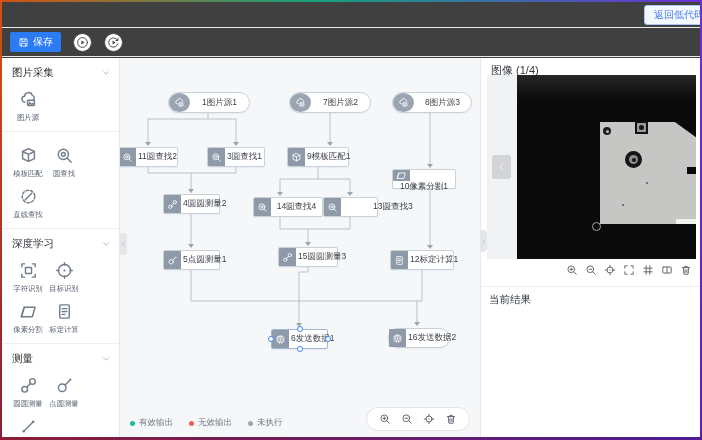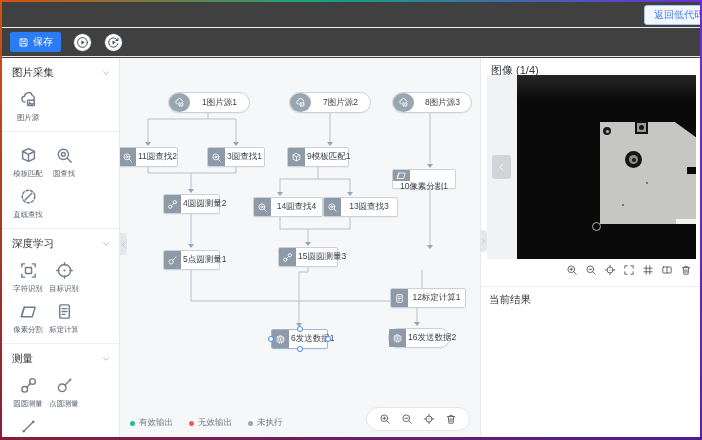--- a/index.html
+++ b/index.html
@@ -388,21 +388,21 @@
           <div class="node" style="left: 133px; top: 139px; width: 70px;">
             <span class="nicon">
               <svg viewBox="0 0 20 20" fill="none" stroke="currentColor" stroke-width="1.5" stroke-linecap="round" stroke-linejoin="round">
                 <circle cx="8.8" cy="8.8" r="5.4"></circle>
                 <circle cx="8.8" cy="8.8" r="2"></circle>
                 <path d="M13 13l4 4"></path>
               </svg>
             </span>
             <span class="nlabel">14圆查找4</span>
           </div>
-          <div class="node" style="left: 203px; top: 139px; width: 75px;">
+          <div class="node" style="left: 203px; top: 139px; width: 55px; gap: 30px;">
             <span class="nicon">
               <svg viewBox="0 0 20 20" fill="none" stroke="currentColor" stroke-width="1.5" stroke-linecap="round" stroke-linejoin="round">
                 <circle cx="8.8" cy="8.8" r="5.4"></circle>
                 <circle cx="8.8" cy="8.8" r="2"></circle>
                 <path d="M13 13l4 4"></path>
               </svg>
             </span>
             <span class="nlabel">13圆查找3</span>
           </div>
           <div class="node" style="left: 43px; top: 192px; width: 57px;">
@@ -418,21 +418,21 @@
           <div class="node" style="left: 158px; top: 189px; width: 60px;">
             <span class="nicon">
               <svg viewBox="0 0 20 20" fill="none" stroke="currentColor" stroke-width="1.5" stroke-linecap="round" stroke-linejoin="round">
                 <circle cx="6" cy="14" r="3"></circle>
                 <circle cx="14.2" cy="5.8" r="3"></circle>
                 <path d="M8.2 11.8l3.8-3.8"></path>
               </svg>
             </span>
             <span class="nlabel">15圆圆测量3</span>
           </div>
-          <div class="node" style="left: 270px; top: 192px; width: 76px; margin-top: 38px;">
+          <div class="node" style="left: 270px; top: 192px; width: 64px;">
             <span class="nicon">
               <svg viewBox="0 0 20 20" fill="none" stroke="currentColor" stroke-width="1.5" stroke-linecap="round" stroke-linejoin="round">
                 <rect x="5" y="3" width="10" height="14" rx="1"></rect>
                 <path d="M7.5 7h5M7.5 10h5M7.5 13h3"></path>
               </svg>
             </span>
             <span class="nlabel">12标定计算1</span>
           </div>
           <div class="node sel" style="left: 151px; top: 271px; width: 57px;">
             <span class="nicon">

